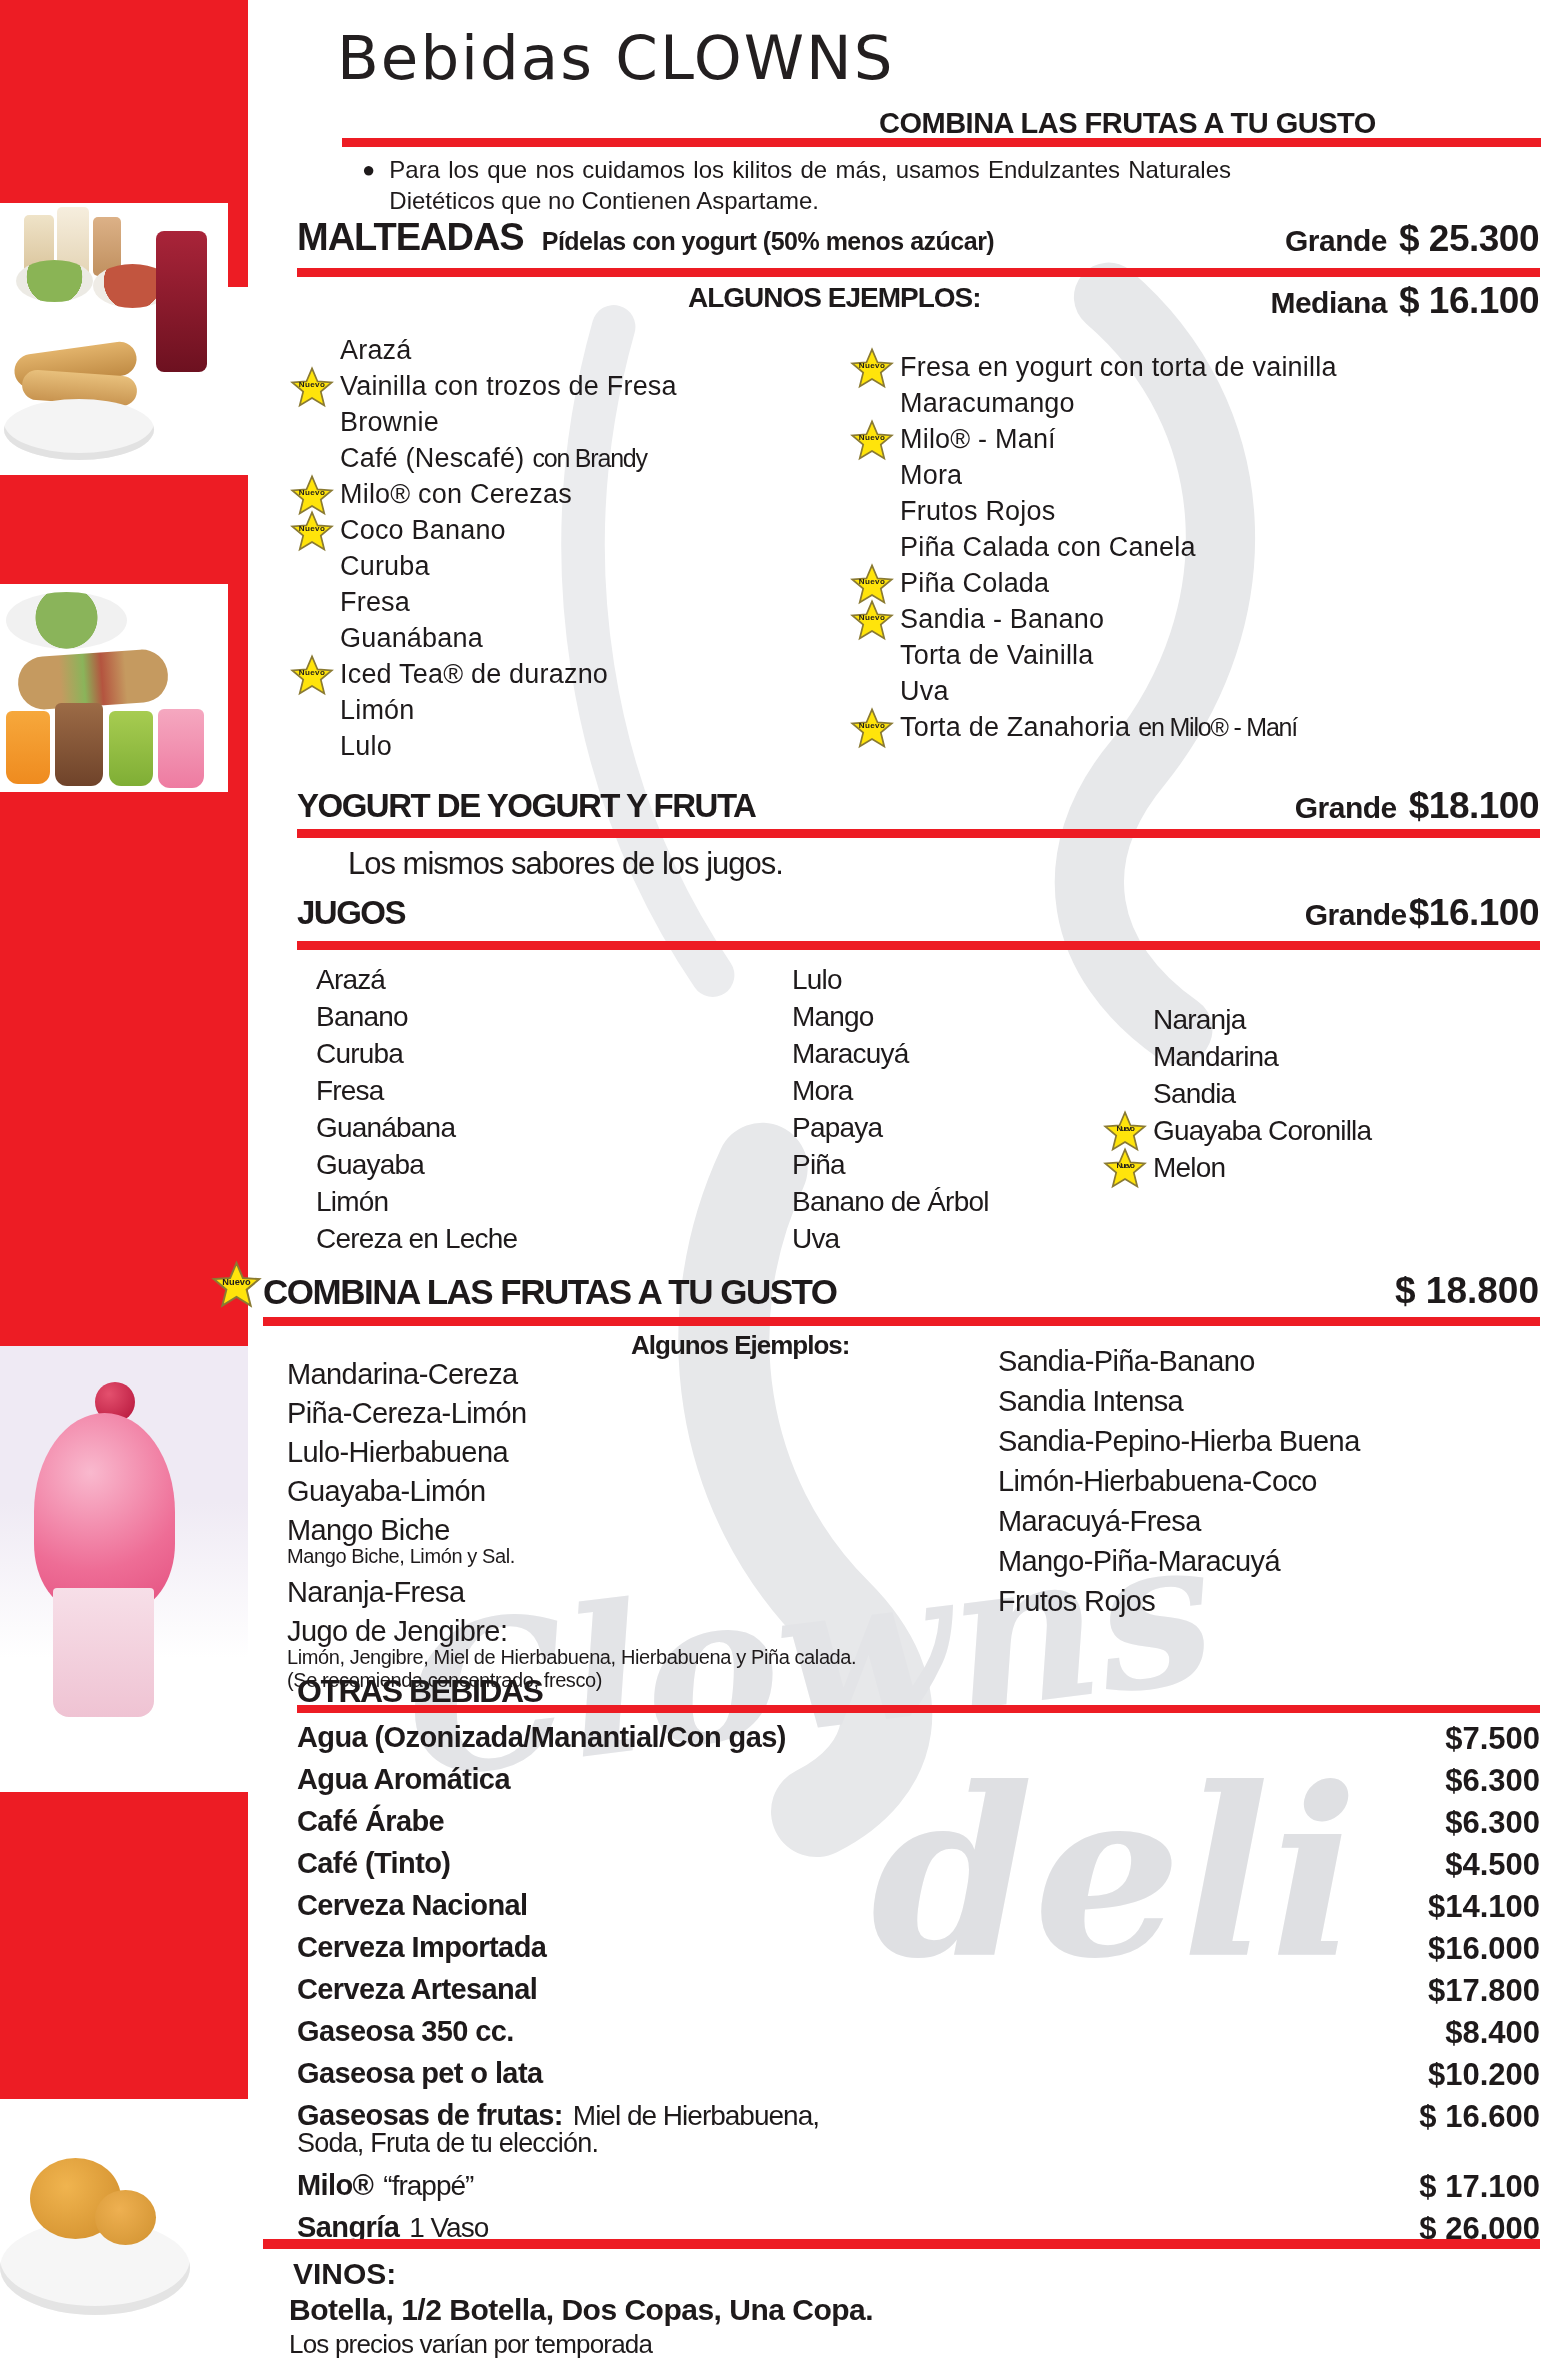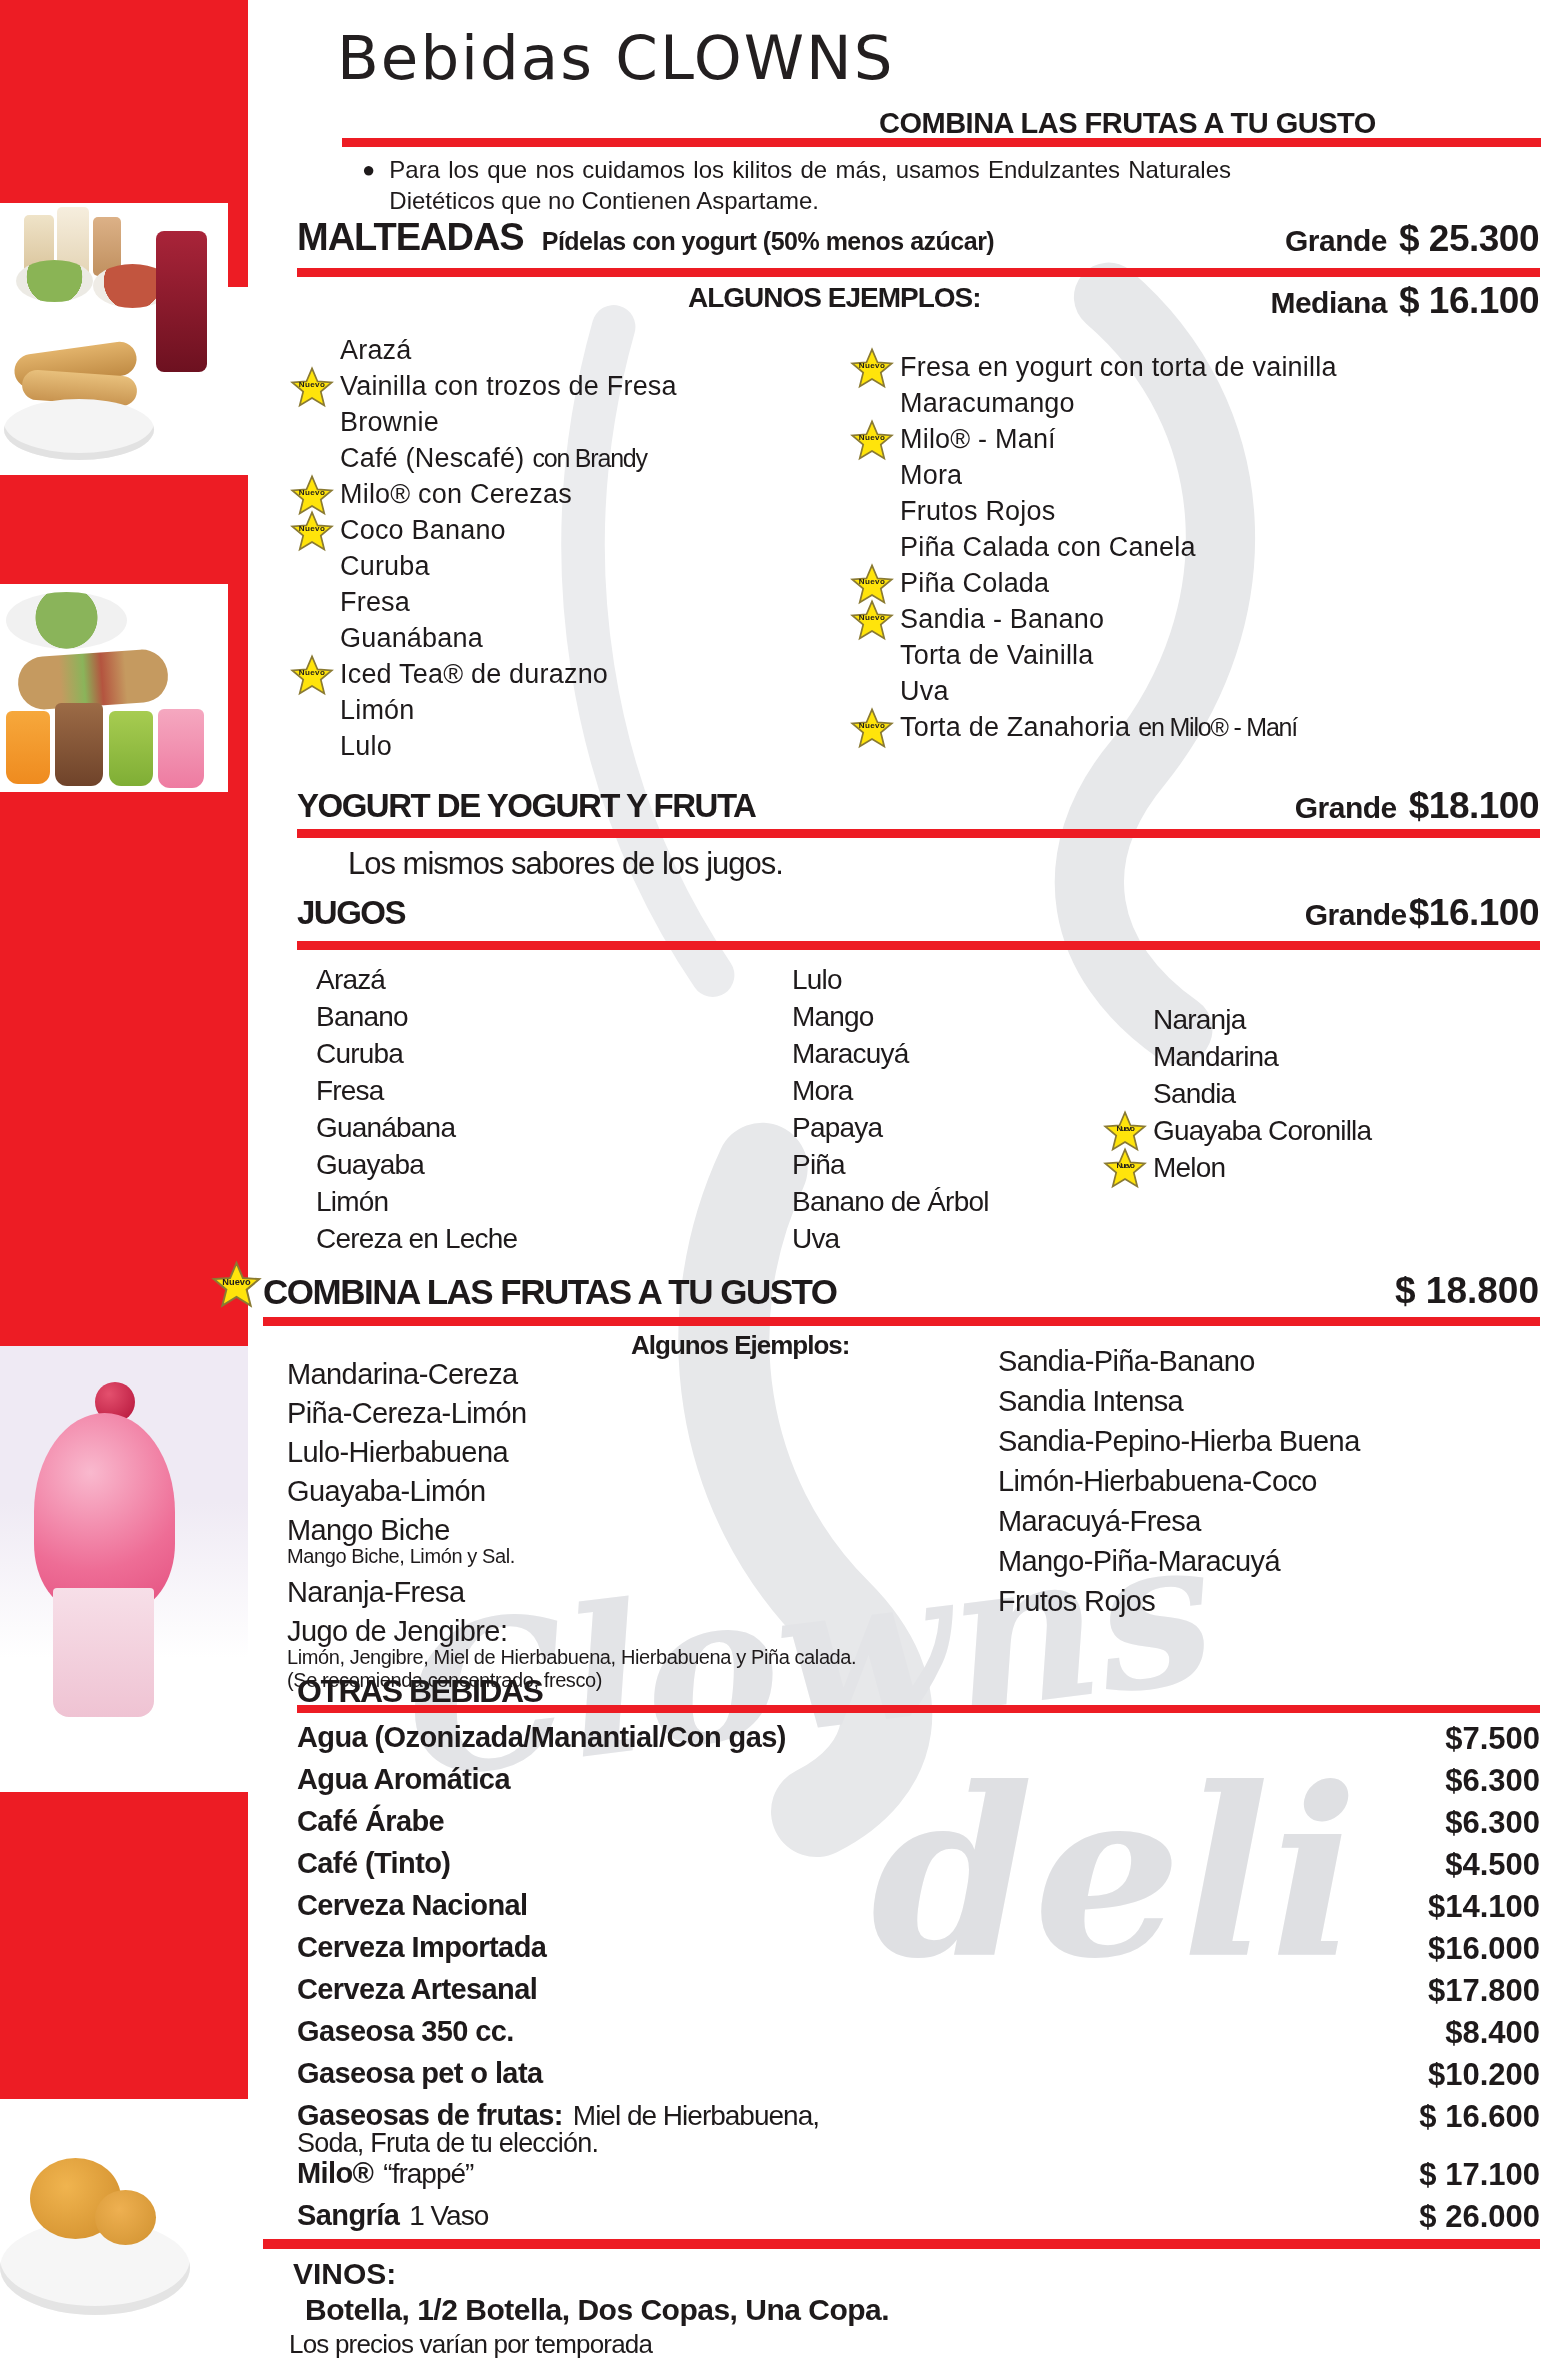--- a/index.html
+++ b/index.html
@@ -37,21 +37,21 @@
   .sslot{position:absolute;left:0;top:-6px;width:48px;height:48px;}
   .mdet{font-size:25px;letter-spacing:-1.2px;margin-left:8px;}
   .clist li{margin-bottom:9px;}
   .clist .clabel{font-size:29px;line-height:30px;letter-spacing:-0.6px;}
   .clist .csub{font-size:20px;line-height:23px;letter-spacing:-0.4px;}
   .clist2 li{margin-bottom:10px;}
   .olist li{display:flex;justify-content:space-between;align-items:flex-start;flex-wrap:wrap;min-height:42px;}
   .olabel{font-size:29px;font-weight:bold;letter-spacing:-0.6px;}
   .odet{font-size:28px;font-weight:normal;letter-spacing:-1px;margin-left:10px;}
   .oprice{font-size:31px;font-weight:bold;}
-  .osub{width:100%;font-size:27px;line-height:28px;margin-top:-6px;margin-bottom:0;letter-spacing:-0.8px;}
+  .osub{width:100%;font-size:27px;line-height:28px;margin-top:-6px;margin-bottom:12px;letter-spacing:-0.8px;}
   .vh{font-size:30px;font-weight:bold;}
   .vopts{font-size:30px;font-weight:bold;letter-spacing:-0.5px;}
   .vnote{font-size:26px;letter-spacing:-0.8px;}
   .mismos{font-size:31px;letter-spacing:-1px;}
   .star-svg{display:block;}
 </style>
 </head>
 <body>
 
 <div class="page">
@@ -546,17 +546,17 @@
       <li>
         <span><span class="olabel">Sangría</span><span class="odet">1 Vaso</span></span>
         <span class="oprice">$ 26.000</span>
 
       </li>
     </ul>
 
   <div class="abs redline" style="left:263px;top:2239px;width:1277px;height:10px;"></div>
 
   <div class="abs z1 vh" style="left:273px;top:2257px;margin-left:20px;">VINOS:</div>
-  <div class="abs z1 vopts" style="left:289px;top:2293px;margin-left:16px;">Botella,  1/2 Botella,  Dos Copas,  Una Copa.</div>
+  <div class="abs z1 vopts" style="left:289px;top:2293px;">Botella,  1/2 Botella,  Dos Copas,  Una Copa.</div>
   <div class="abs z1 vnote" style="left:289px;top:2329px;">Los precios varían por temporada</div>
 
 </div>
 
 
 </body></html>

